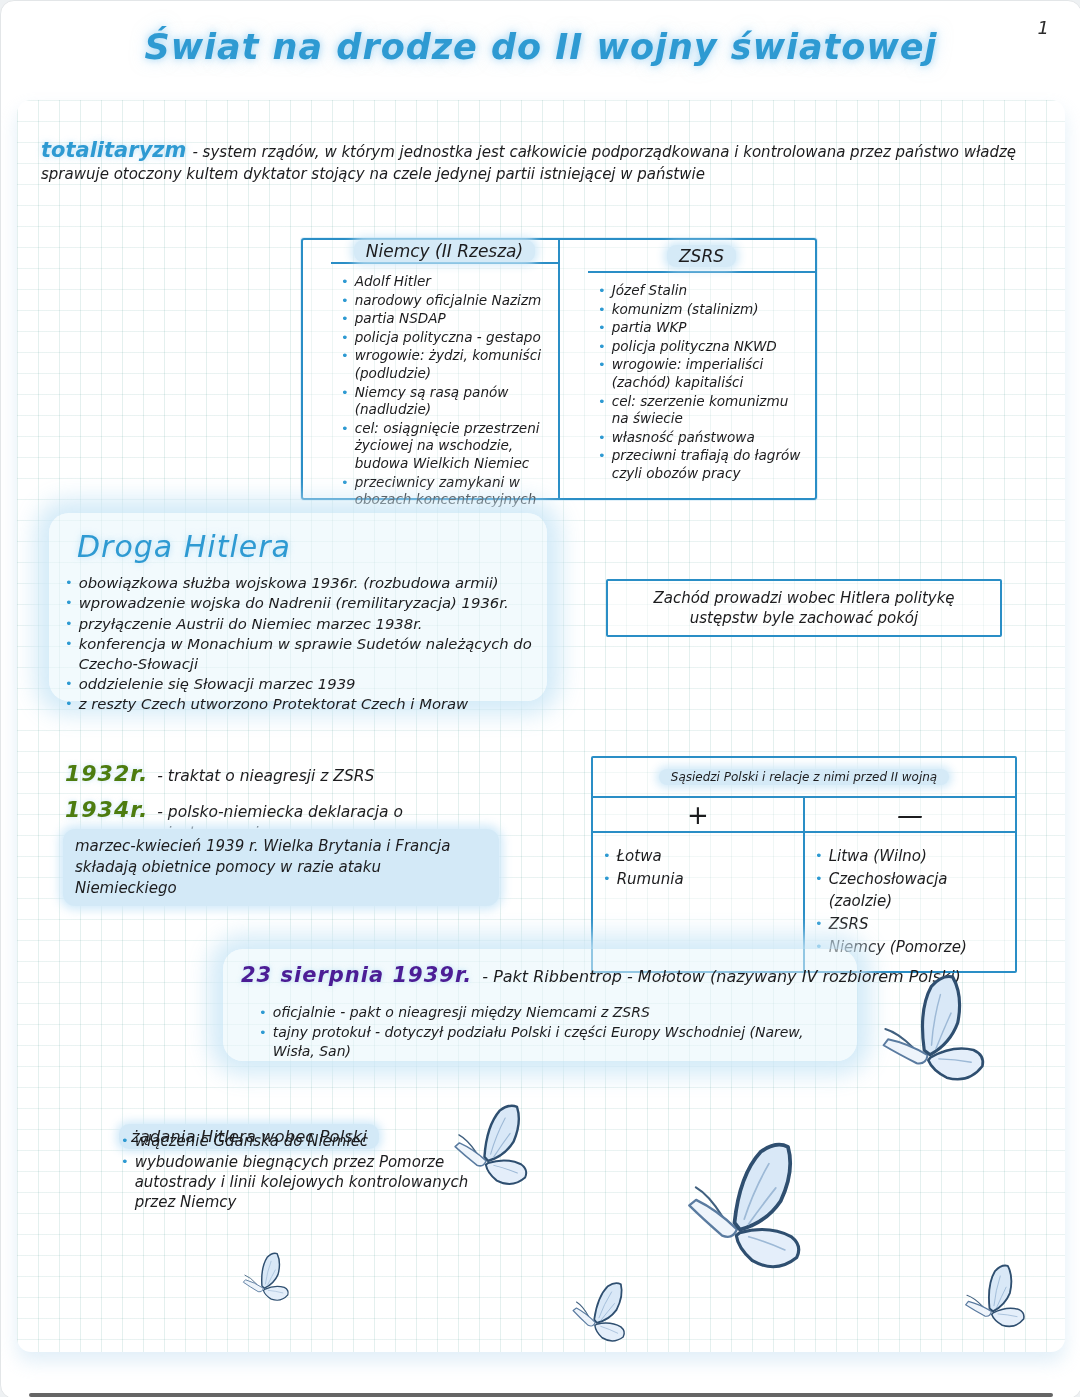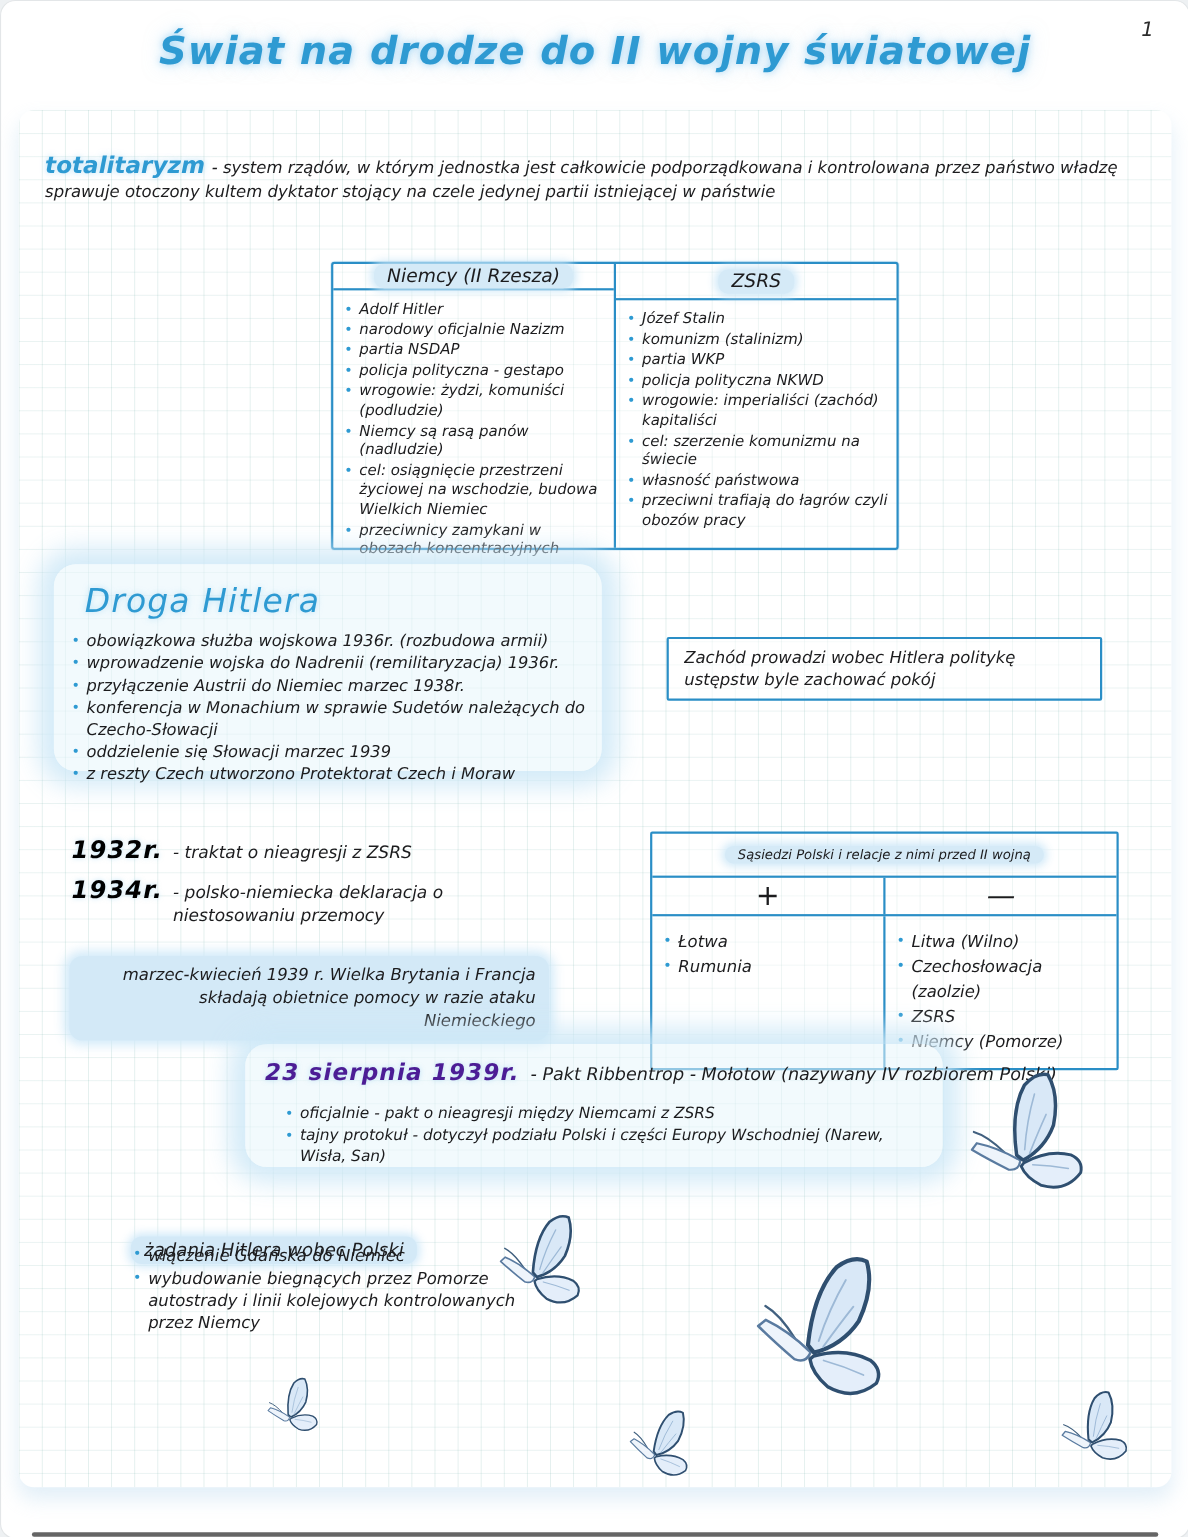--- a/index.html
+++ b/index.html
@@ -30,21 +30,21 @@
     font-size:21px;font-weight:bold;font-style:italic;color:#2e9ad2;margin-right:6px;
     text-shadow:0 0 6px rgba(140,205,240,0.6);
   }
   
   .comp-table{
     position:absolute;left:300px;top:237px;width:512px;height:258px;
     border:2.5px solid #2a8ec6;border-radius:3px;display:flex;
     box-shadow:0 0 0 1px rgba(170,215,240,0.35);
     background:rgba(255,255,255,0.35);
   }
-  .comp-col{flex:1 1 50%;display:flex;flex-direction:column;min-width:0;}
+  .comp-col{flex:1 1 50%;display:flex;flex-direction:column;min-width:0;padding-left:28px;}
   .comp-col.left{border-right:2.5px solid #2a8ec6;}
   .col-header{
     height:31px;border-bottom:2.5px solid #2a8ec6;display:flex;align-items:center;justify-content:center;
     font-size:17px;font-style:italic;
   }
   .hl{
     background:#d5eaf7;border-radius:9px;padding:1px 12px;
     box-shadow:0 0 8px 3px rgba(205,232,248,0.95);
   }
   .col-body{padding:9px 6px 4px 8px;font-size:13.6px;line-height:17.6px;font-style:italic;}
@@ -57,33 +57,32 @@
     box-shadow:0 0 22px 14px rgba(204,231,247,0.85);
   }
   .droga-heading{
     position:absolute;left:76px;top:528px;font-size:30px;font-weight:normal;font-style:italic;
     color:#2e9ad2;letter-spacing:1px;text-shadow:0 0 6px rgba(140,205,240,0.55);
   }
   .droga-list{position:absolute;left:62px;top:572px;width:478px;font-size:14.8px;line-height:19.4px;font-style:italic;}
   .west-box{
     position:absolute;left:605px;top:578px;width:396px;
     border:2.5px solid #2a8ec6;border-radius:2px;background:rgba(255,255,255,0.5);
-    padding:7px 14px;box-sizing:border-box;
+    padding:7px 14px;box-sizing:border-box;text-align:center;
     font-size:15px;line-height:20px;font-style:italic;
   }
   .timeline-entry{position:absolute;display:flex;align-items:baseline;gap:9px;font-style:italic;}
-  .timeline-entry .date{font-size:22px;font-weight:bold;color:#000000;letter-spacing:1px;white-space:nowrap;
+  .timeline-entry .date{font-size:22px;font-weight:bold;color:#4d7c0f;letter-spacing:1px;white-space:nowrap;
     text-shadow:0 0 5px rgba(140,205,240,0.5);}
   .timeline-entry .txt{font-size:15.5px;line-height:21px;}
   .promise-note{
-    position:absolute;left:62px;top:868px;width:436px;
+    position:absolute;left:62px;top:828px;width:436px;
     background:#d3e9f7;border-radius:12px;padding:7px 12px;box-sizing:border-box;
     font-size:15px;line-height:21px;font-style:italic;
     box-shadow:0 0 10px 4px rgba(205,232,248,0.9);
-    text-align:right;
   }
   
   .nb-table{
     position:absolute;left:590px;top:755px;width:422px;
     border:2.5px solid #2a8ec6;border-radius:2px;background:rgba(255,255,255,0.4);
   }
   .nb-title{height:38px;border-bottom:2.5px solid #2a8ec6;display:flex;align-items:center;justify-content:center;
     font-size:12px;font-style:italic;}
   .nb-headrow{display:flex;height:33px;border-bottom:2.5px solid #2a8ec6;}
   .nb-headcell{flex:1 1 50%;display:flex;align-items:center;justify-content:center;font-size:26px;}

